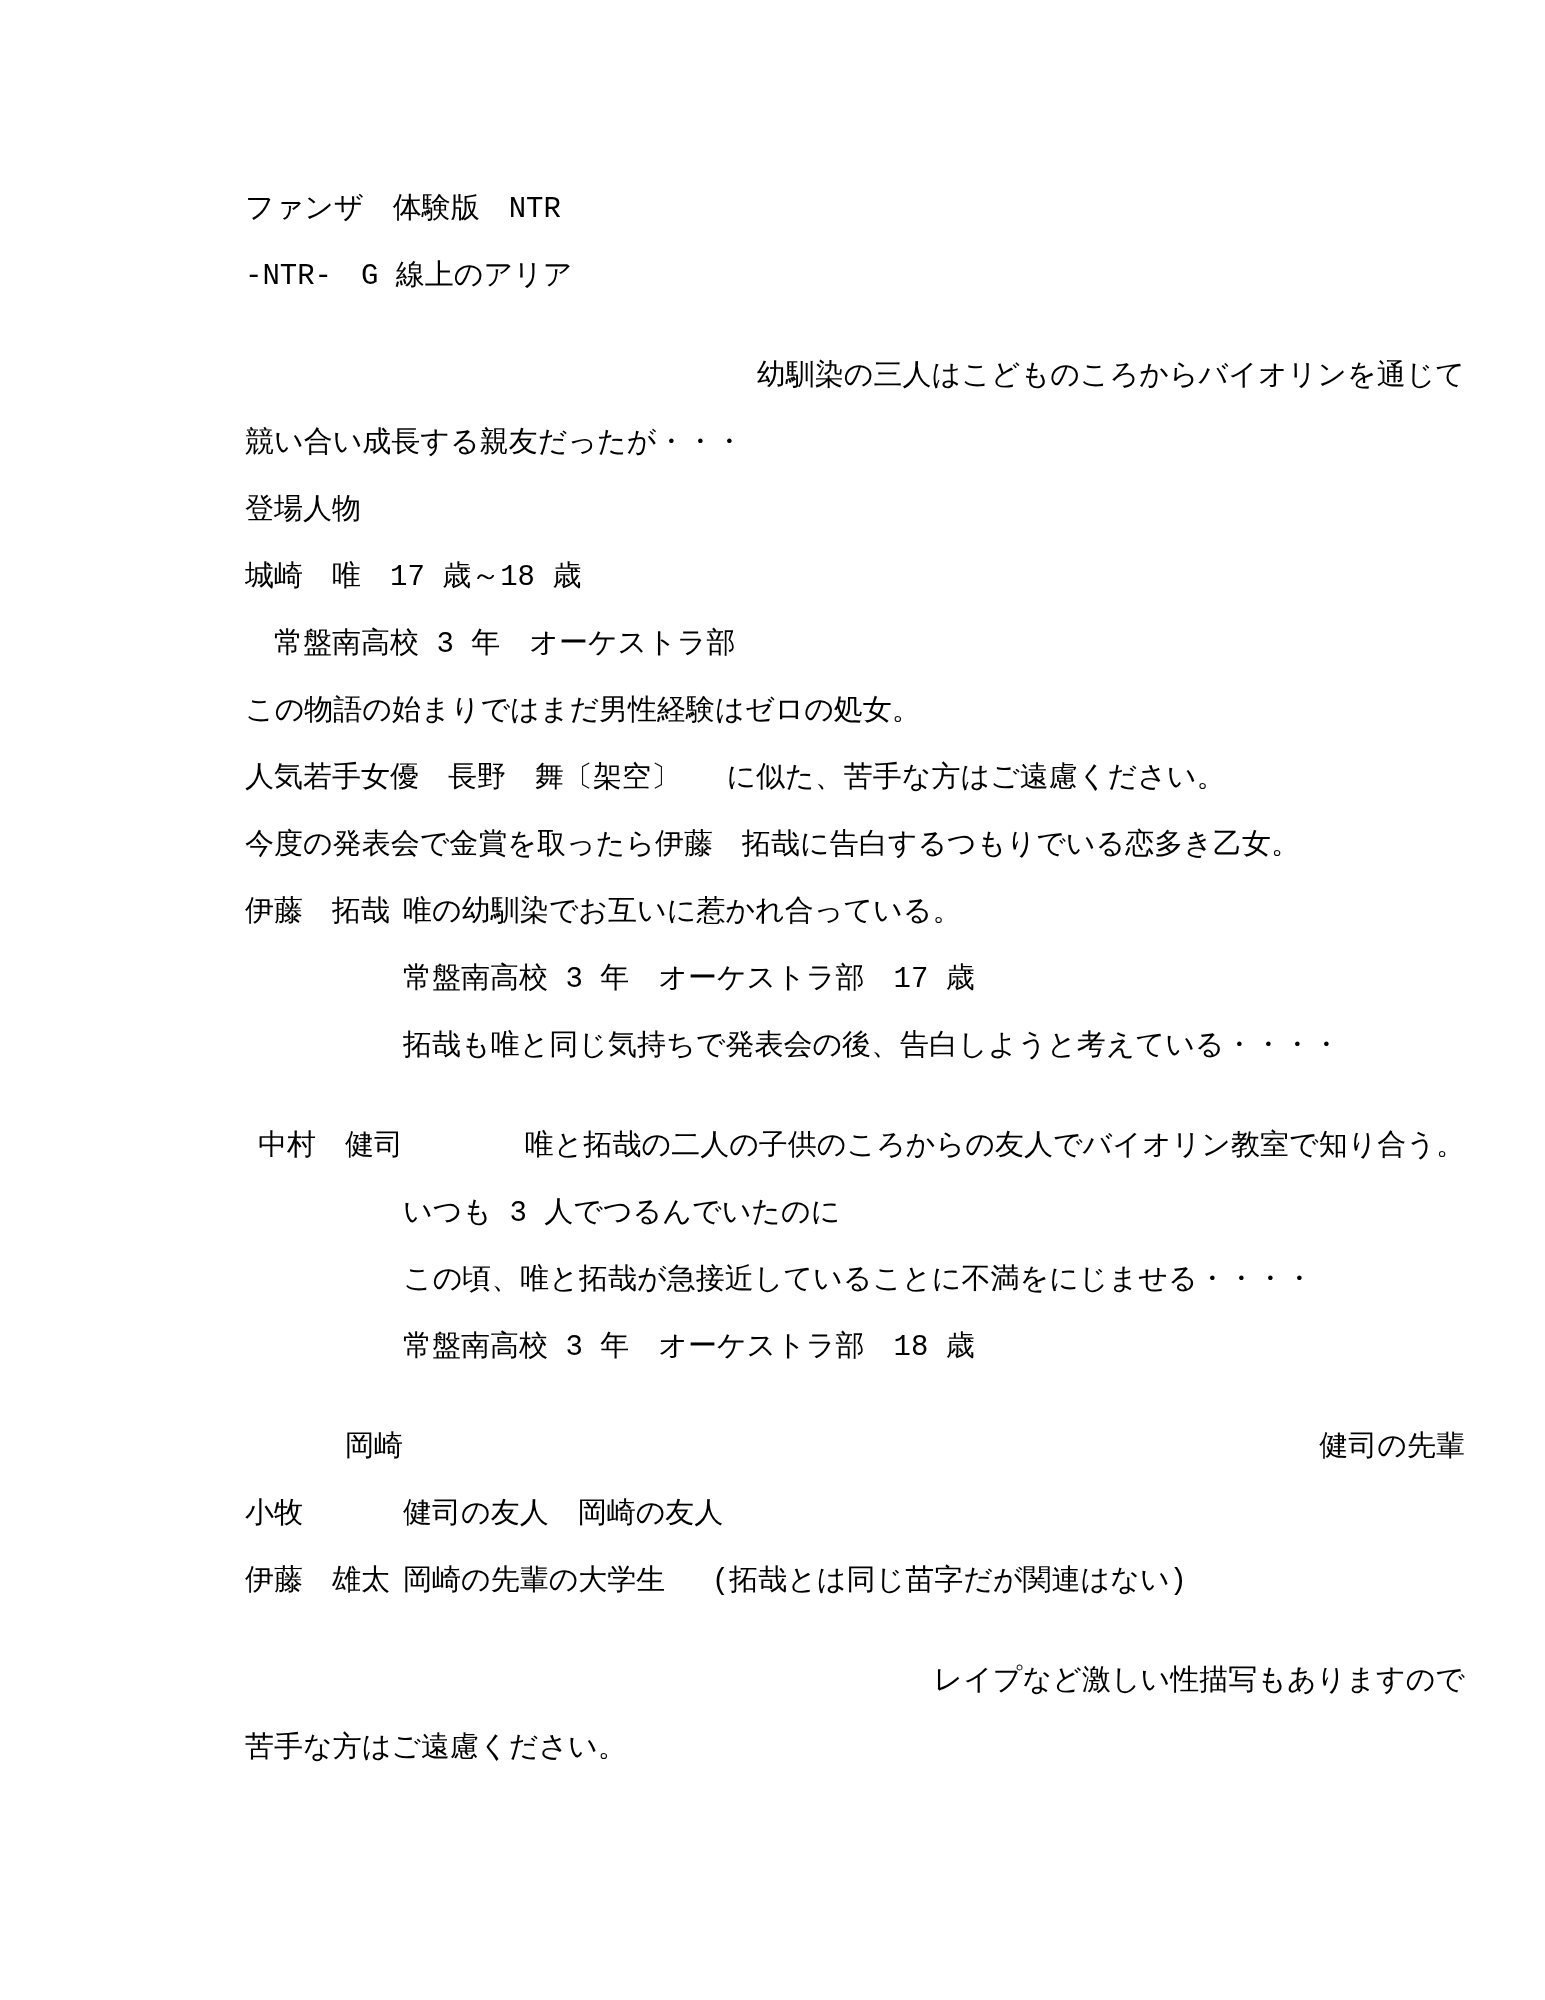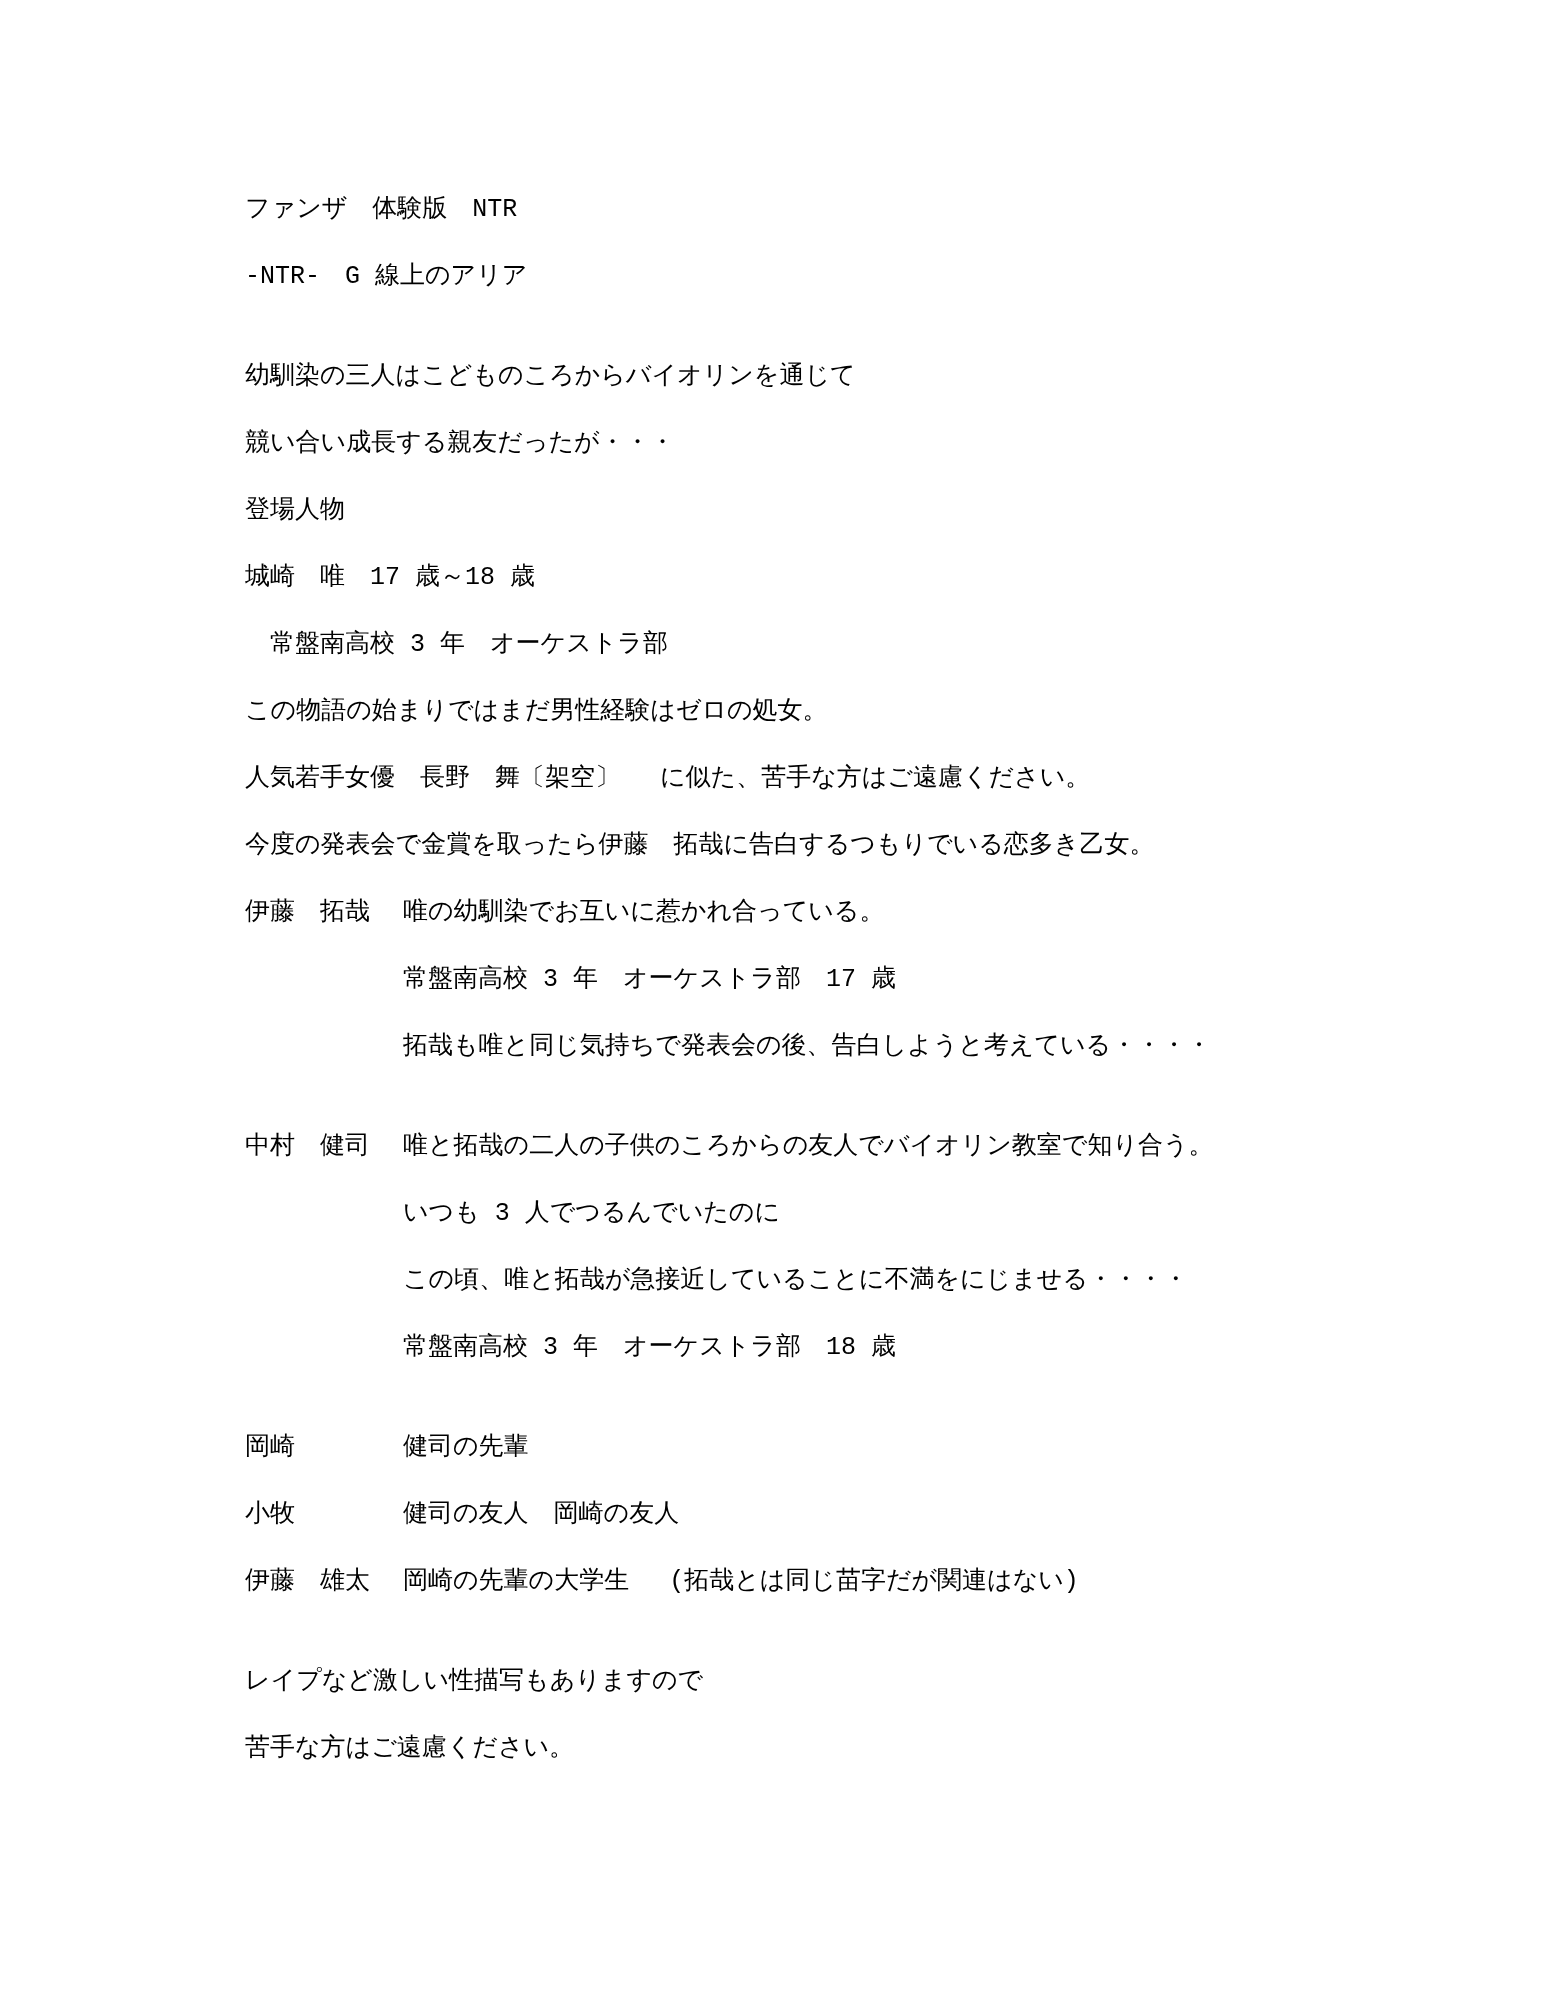--- a/index.html
+++ b/index.html
@@ -3,34 +3,34 @@
 <meta charset="utf-8">
 <style>
   html, body { margin: 0; padding: 0; background: #ffffff; }
   .page {
     position: relative;
     width: 1545px;
     height: 2000px;
     background: #ffffff;
     color: #000000;
     font-family: "Liberation Mono", "DejaVu Sans Mono", monospace;
-    font-size: 25px;
+    font-size: 29px;
     overflow: hidden;
   }
   .content {
     padding: 176px 80px 0 245px;
   }
   .line {
     margin: 0;
     line-height: 67px;
     white-space: pre-wrap;
     letter-spacing: 0px;
   }
   
-  .gap { margin-top: 33px; }
+  .gap { margin-top: 33px; text-align: right; }
   
   .row { display: flex; align-items: flex-start; }
   .name { flex: 0 0 158px; }
   .desc { flex: 1 1 auto; }
   
   .indent { padding-left: 158px; }
 </style>
 </head>
 <body>
 

